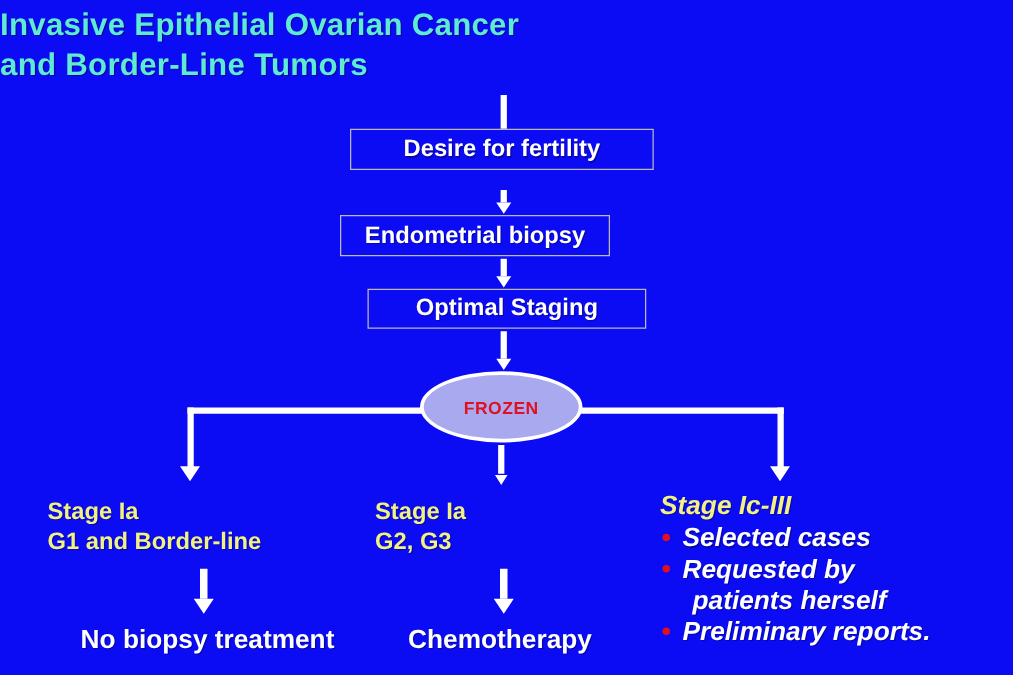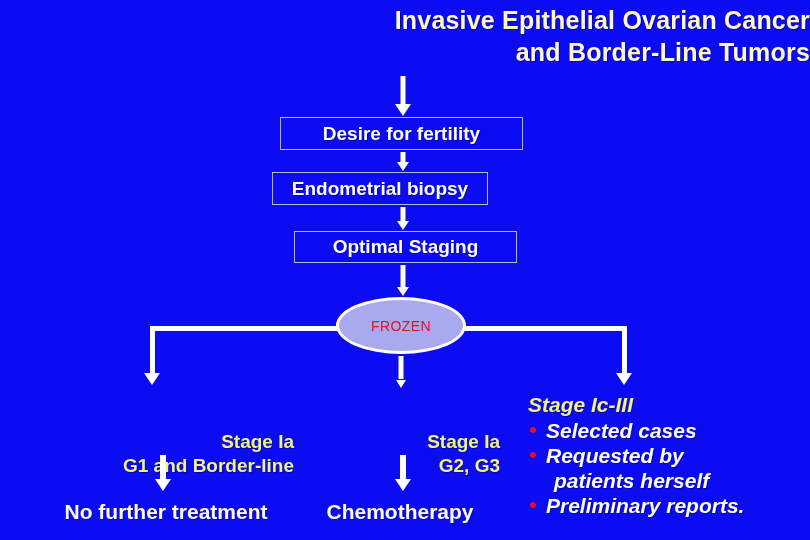--- a/index.html
+++ b/index.html
@@ -16,22 +16,22 @@
     font-family: "Liberation Sans", sans-serif;
     -webkit-font-smoothing: none;
   }
 
   
   .title {
     position: absolute;
     left: 0;
     top: 4px;
     width: 810px;
-    text-align: right;
-    color: #fef9c3;
+    text-align: left;
+    color: #5eead4;
     font-weight: bold;
     font-size: 25px;
     line-height: 32px;
     letter-spacing: 0.2px;
     text-shadow: 1px 1px 0 rgba(0,0,0,0.35);
   }
   .title-line { display: block; }
 
   
   .pbox {
@@ -40,40 +40,40 @@
     background: #0b0bf4;
     color: #ffffff;
     font-weight: bold;
     font-size: 19px;
     display: flex;
     align-items: center;
     justify-content: center;
     box-sizing: border-box;
     text-shadow: 1px 1px 0 rgba(0,0,0,0.30);
   }
-  #box-fertility { left: 280px; top: 117px; width: 243px; height: 33px; }
+  #box-fertility { left: 280px; top: 103px; width: 243px; height: 33px; }
   #box-biopsy    { left: 272px; top: 172px; width: 216px; height: 33px; }
   #box-staging   { left: 294px; top: 231px; width: 223px; height: 32px; }
 
   
   #frozen-ellipse {
     position: absolute;
     left: 336px;
     top: 297px;
     width: 130px;
     height: 57px;
     border-radius: 50%;
     background: #a9a9ef;
     border: 3px solid #ffffff;
     box-sizing: border-box;
     display: flex;
     align-items: center;
     justify-content: center;
     color: #e01020;
-    font-weight: normal;
+    font-weight: bold;
     font-size: 14px;
     letter-spacing: 0.4px;
     z-index: 5;
   }
 
   
   .arrow { position: absolute; }
   .arrow .shaft {
     position: absolute;
     left: 50%;
@@ -142,23 +142,22 @@
   #elbow-left-head  { left: 144px; top: 373px; }
   #elbow-right-head { left: 616px; top: 373px; }
 
   
   .stage-label {
     position: absolute;
     color: #f2f283;
     font-weight: bold;
     font-size: 19px;
     line-height: 24px;
-    text-align: right;
-    text-shadow: 1px 1px 0 rgba(0,0,0,0.30);
-    margin-top: 32px;
+    text-align: left;
+    text-shadow: 1px 1px 0 rgba(0,0,0,0.30);
   }
   #stage-left  { left: 38px;  top: 398px; width: 256px; }
   #stage-mid   { left: 300px; top: 398px; width: 200px; }
 
   .outcome-label {
     position: absolute;
     color: #ffffff;
     font-weight: bold;
     font-size: 21px;
     text-align: center;
@@ -272,21 +271,21 @@
   <div class="stage-label" id="stage-left">
     <div>Stage Ia</div>
     <div>G1 and Border-line</div>
   </div>
 
   <div class="arrow" id="arrow-left-col">
     <span class="shaft"></span>
     <span class="head"></span>
   </div>
 
-  <div class="outcome-label" id="outcome-left">No further treatment</div>
+  <div class="outcome-label" id="outcome-left">No biopsy treatment</div>
 
   <div class="stage-label" id="stage-mid">
     <div>Stage Ia</div>
     <div>G2, G3</div>
   </div>
 
   <div class="arrow" id="arrow-mid-col">
     <span class="shaft"></span>
     <span class="head"></span>
   </div>

